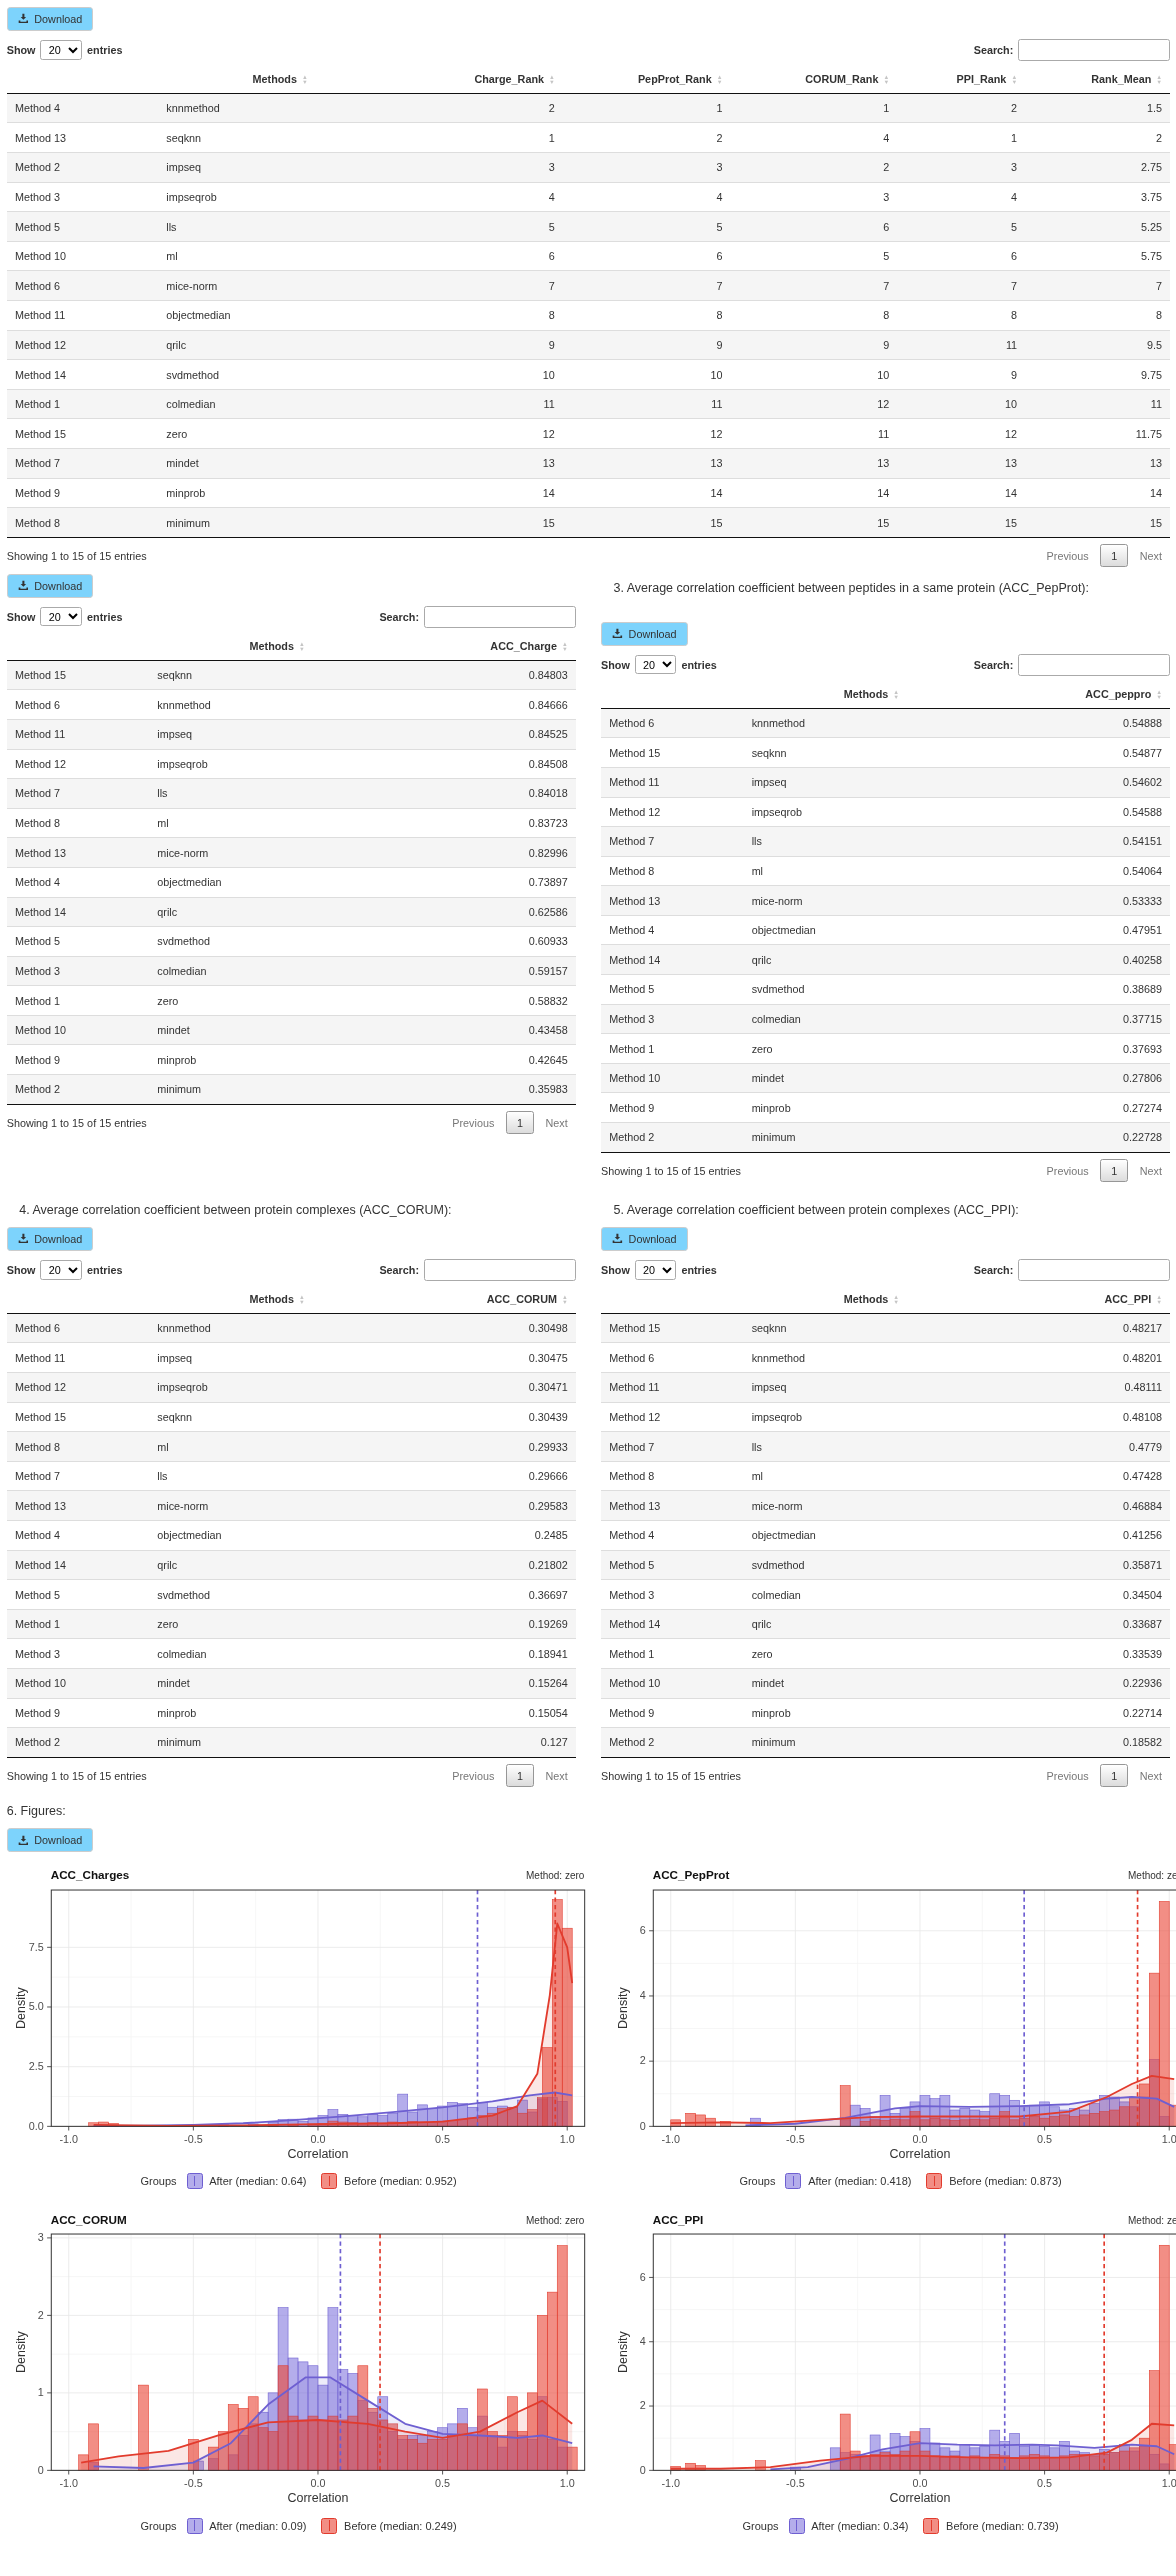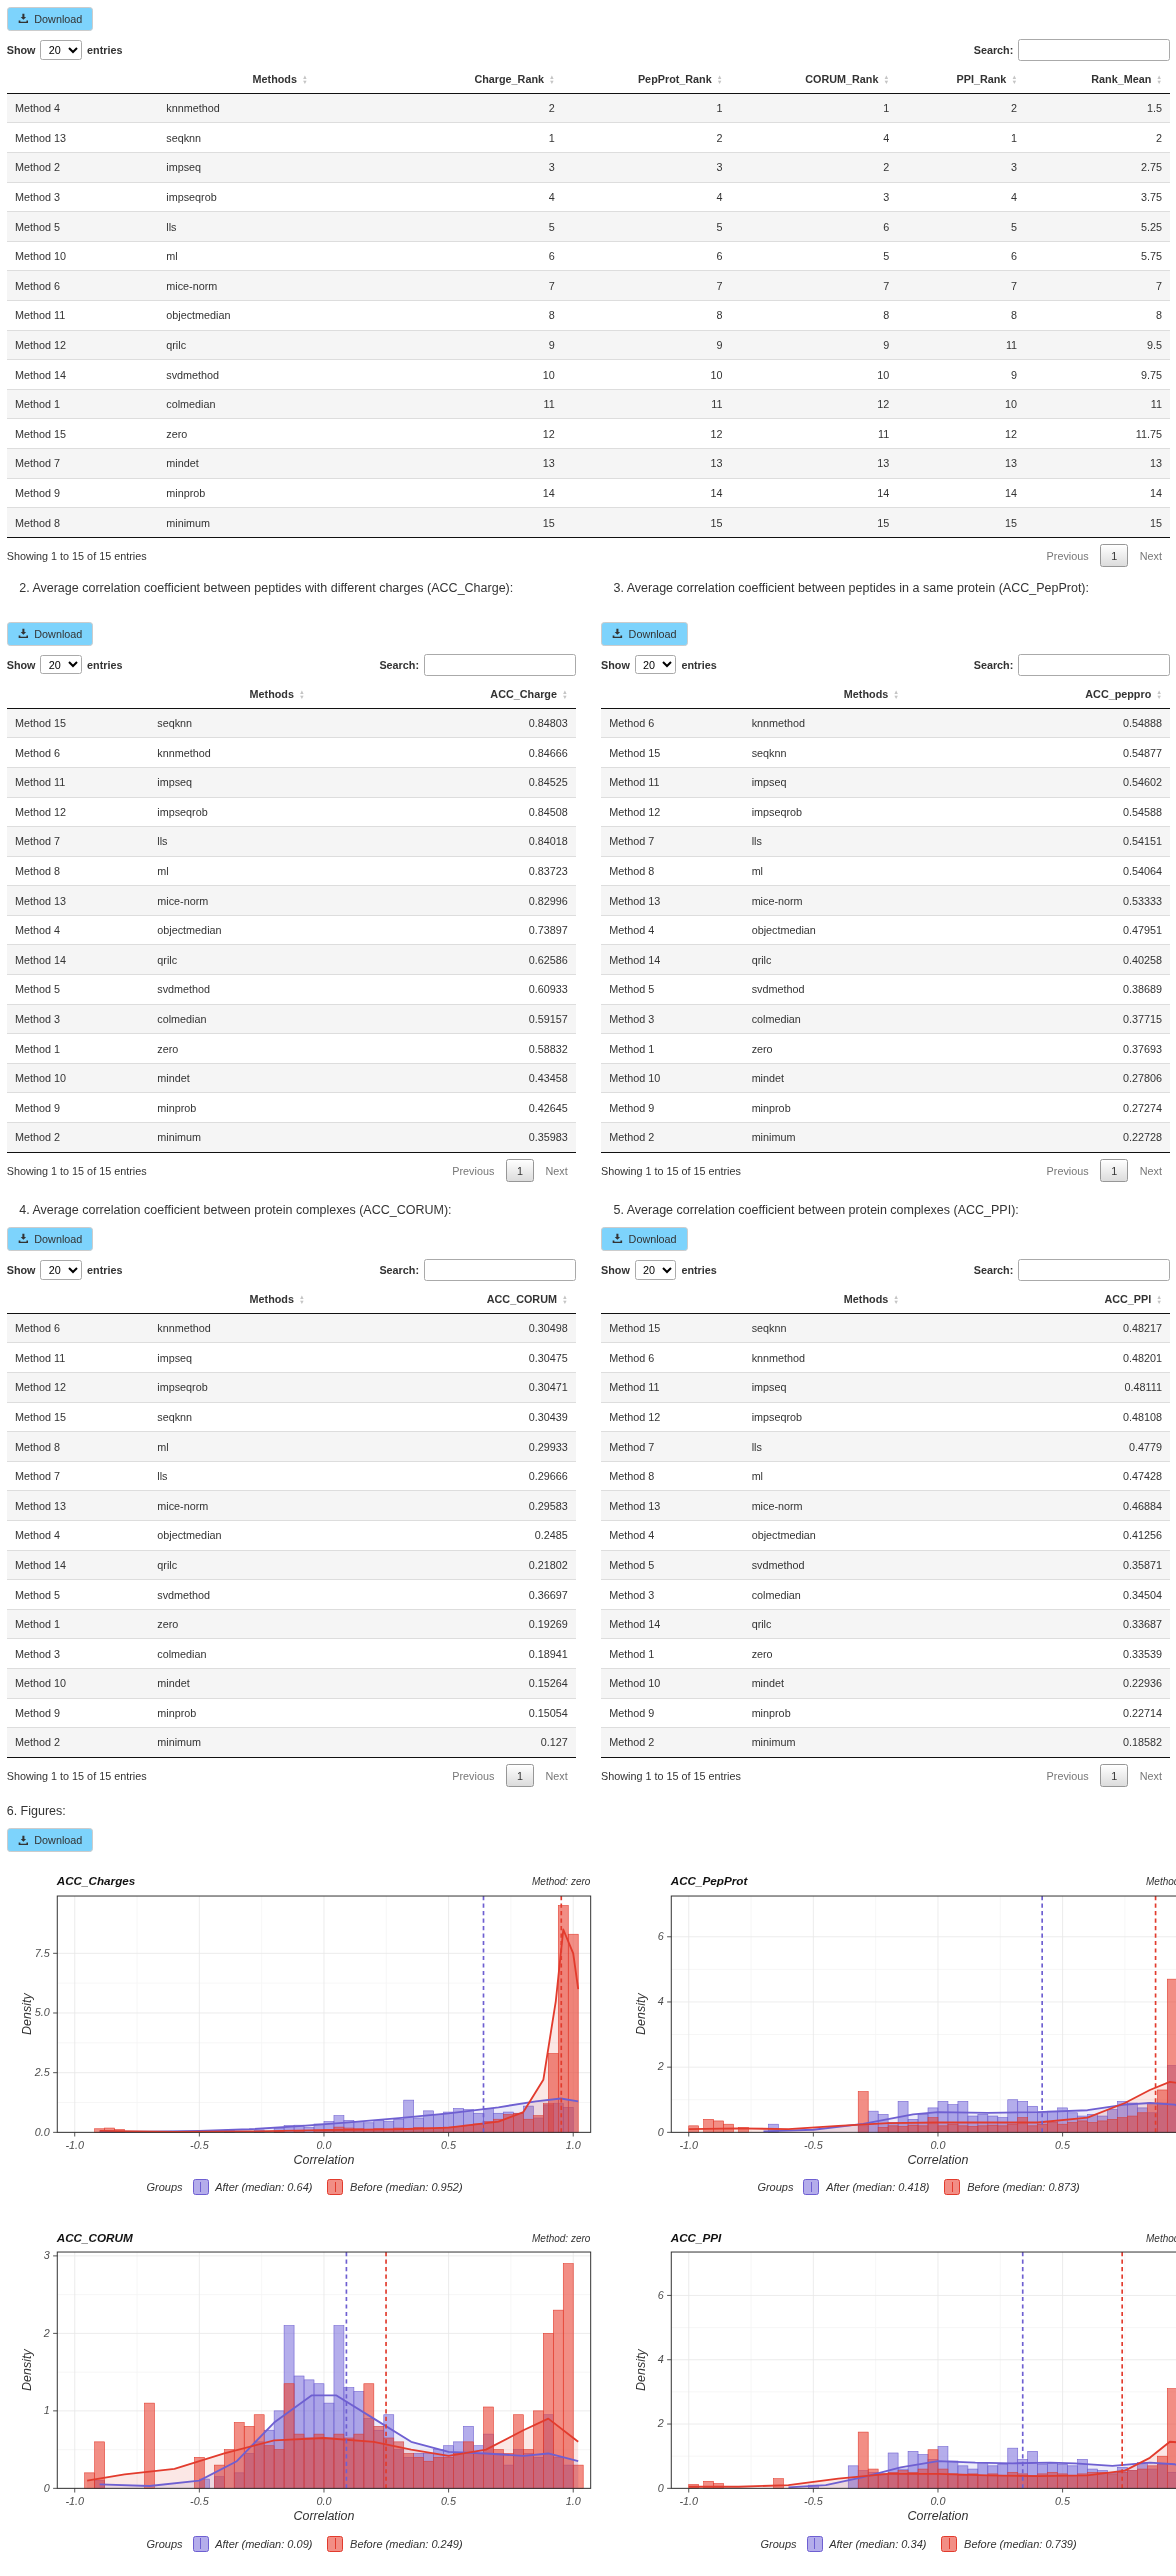--- a/index.html
+++ b/index.html
@@ -32,21 +32,21 @@
   .sort-icon { display:inline-flex; flex-direction:column; vertical-align:middle; margin-left:5px; line-height:0; }
   .sort-icon i { font-style:normal; font-size:5.8px; color:#c5c5c5; line-height:5px; }
   .dt-footer { display:flex; justify-content:space-between; align-items:center; margin:6.7px 0 3.3px 0; font-size:10.8px; }
   .dt-info { color:#333; }
   .dt-paginate { display:flex; align-items:center; }
   .page-btn { color:#777; padding:4.2px 8.3px; cursor:default; }
   .page-current { border:0.8px solid #979797; background:linear-gradient(#ffffff,#dcdcdc); border-radius:2.5px;
                   padding:4.2px 10px; margin:0 3.3px; color:#333; cursor:pointer; }
   .two-col { display:grid; grid-template-columns:1fr 1fr; column-gap:25px; align-items:start; margin-top:3.3px; }
   .charts-grid { display:grid; grid-template-columns:1fr 1fr; column-gap:10px; row-gap:6.7px; margin-top:3.3px; }
-  figure.chart { margin:12px; width:580px;font-style:italic; }
+  figure.chart { margin:6px; width:580px; }
   .chart-head { display:flex; justify-content:space-between; align-items:baseline; padding:0 8.3px 1.7px 38px; }
   .chart-title { font-weight:700; font-size:11.7px; color:#111; }
   .chart-method { font-size:10px; color:#333; }
   figure.chart svg { display:block; width:580px; height:282px; }
   .chart-legend { display:flex; justify-content:center; align-items:center; gap:6.7px; margin:8.3px 0 5px 0; font-size:11px; color:#333; }
   .lg-title { margin-right:3.3px; }
   .legend-swatch { position:relative; display:inline-block; width:16px; height:16px; border:1.2px solid #888; border-radius:2.5px; }
   .lg-label { margin-right:8.3px; }
   section.block { margin-bottom:5px; }
 </style>
@@ -247,21 +247,20 @@
     <div class="dt-paginate">
       <span class="page-btn">Previous</span>
       <span class="page-current">1</span>
       <span class="page-btn">Next</span>
     </div>
   </div>
 </section>
 
 <div class="two-col">
   <section class="block">
-    <h2 class="sec-title">2. Average correlation coefficient between peptides with different charges (ACC_Charge):</h2>
     <button class="btn">
       <span class="dl-icon">
         <svg width="10.8" height="10.8" viewBox="0 0 16 16">
             <path d="M6.5 1h3v5H12L8 10 4 6h2.5z" fill="#333"></path>
             <path d="M1 11h2.5v2h9v-2H15v4H1z" fill="#333"></path>
           </svg>
       </span>
       <span>Download</span>
     </button>
     <div class="dt-controls">

